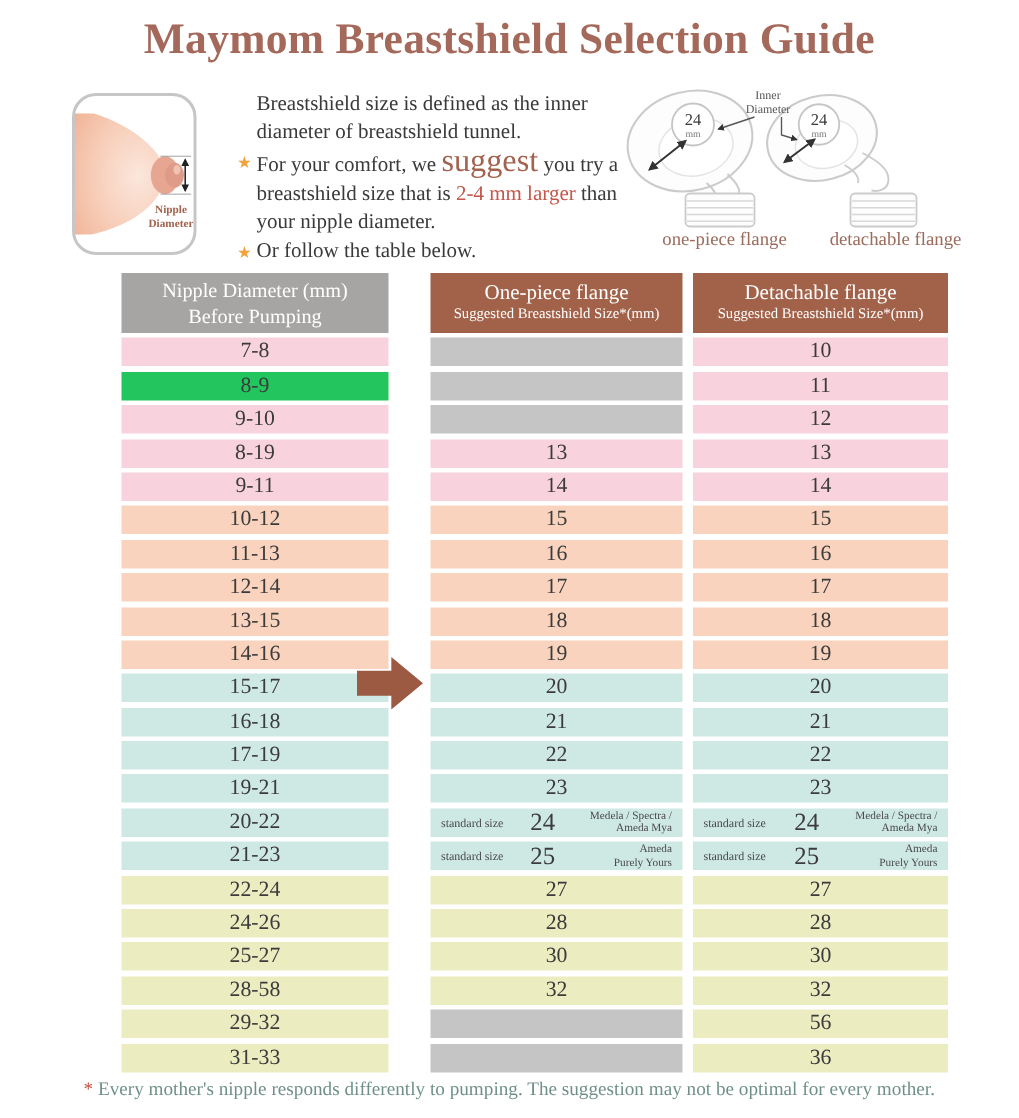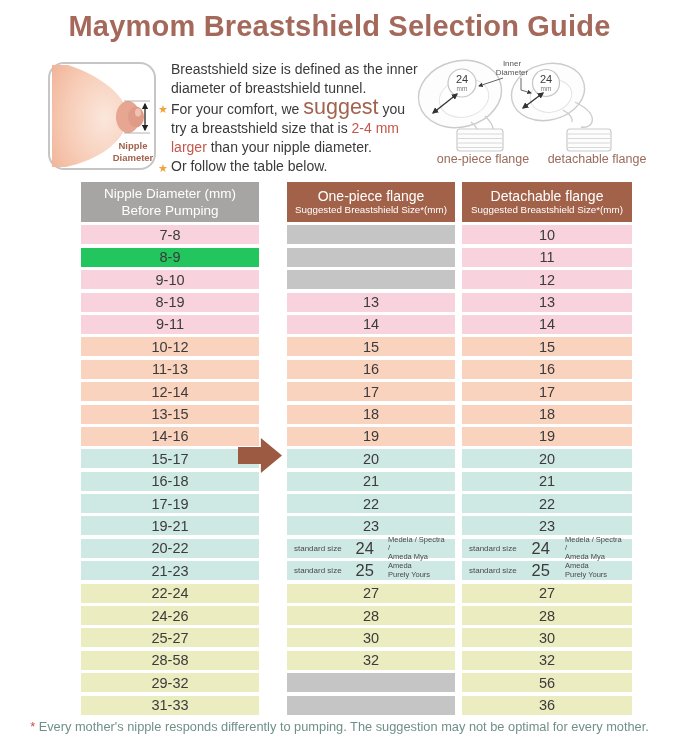--- a/index.html
+++ b/index.html
@@ -1,24 +1,24 @@
 <!DOCTYPE html>
 <html><head>
 <meta charset="utf-8">
 <style>
   html,body{margin:0;padding:0;background:#fff;}
   .page{position:relative;width:679px;height:745px;background:#ffffff;
-        font-family:Liberation Sans, sans-serif;overflow:hidden;}
+        font-family:Liberation Serif, serif;overflow:hidden;}
 
   
   .title{position:absolute;top:10px;left:0;right:0;margin:0;text-align:center;
          font-size:29px;font-weight:bold;color:#A4695B;letter-spacing:.2px;}
 
   
-  .illus-box{position:absolute;left:48px;top:62px;width:108px;height:108px;
+  .illus-box{position:absolute;left:48px;top:62px;width:83px;height:108px;
              border:2px solid #C6C6C6;border-radius:16px;background:#fff;box-sizing:border-box;}
   .illus-box svg{display:block;width:100%;height:100%;}
 
   
   .intro{position:absolute;left:158px;top:60px;width:262px;font-size:14px;
          line-height:19px;color:#3A3A3A;}
   .intro p{margin:0;padding-left:13px;position:relative;}
   .star{position:absolute;left:0;top:2px;color:#F2A33C;font-size:11px;}
   .suggest{font-size:21.5px;color:#A2624E;line-height:19px;}
   .redtxt{color:#C3574B;}
@@ -41,21 +41,21 @@
   .hdr-brown{background:#A2624A;}
   .hdr-line1{font-size:13.5px;line-height:17px;}
   .hdr-brown .hdr-line1{font-size:14px;line-height:16px;}
   .hdr-line2{font-size:9.8px;line-height:12px;}
 
   .cell{height:19px;flex:0 0 19px;display:flex;align-items:center;justify-content:center;
         font-size:14.5px;color:#3B3B3B;box-sizing:border-box;}
   .cell.standard{justify-content:space-between;padding:0 7px;}
   .cell .prefix{font-size:8px;color:#4A4A4A;}
   .cell .num{font-size:16.5px;}
-  .cell .note{font-size:7.5px;line-height:8.5px;color:#4A4A4A;width:60px;text-align:left;}
+  .cell .note{font-size:7.5px;line-height:8.5px;color:#4A4A4A;width:60px;text-align:right;}
 
   
   .big-arrow{position:absolute;left:238px;top:438px;width:44px;height:35px;background:#9D5A42;
     clip-path:polygon(0 26%,52% 26%,52% 0,100% 50%,52% 100%,52% 74%,0 74%);}
 
   
   .footnote{position:absolute;top:719px;left:0;right:0;text-align:center;
             font-size:12.8px;color:#6F9089;}
   .fn-star{color:#C94F43;}
 </style>

